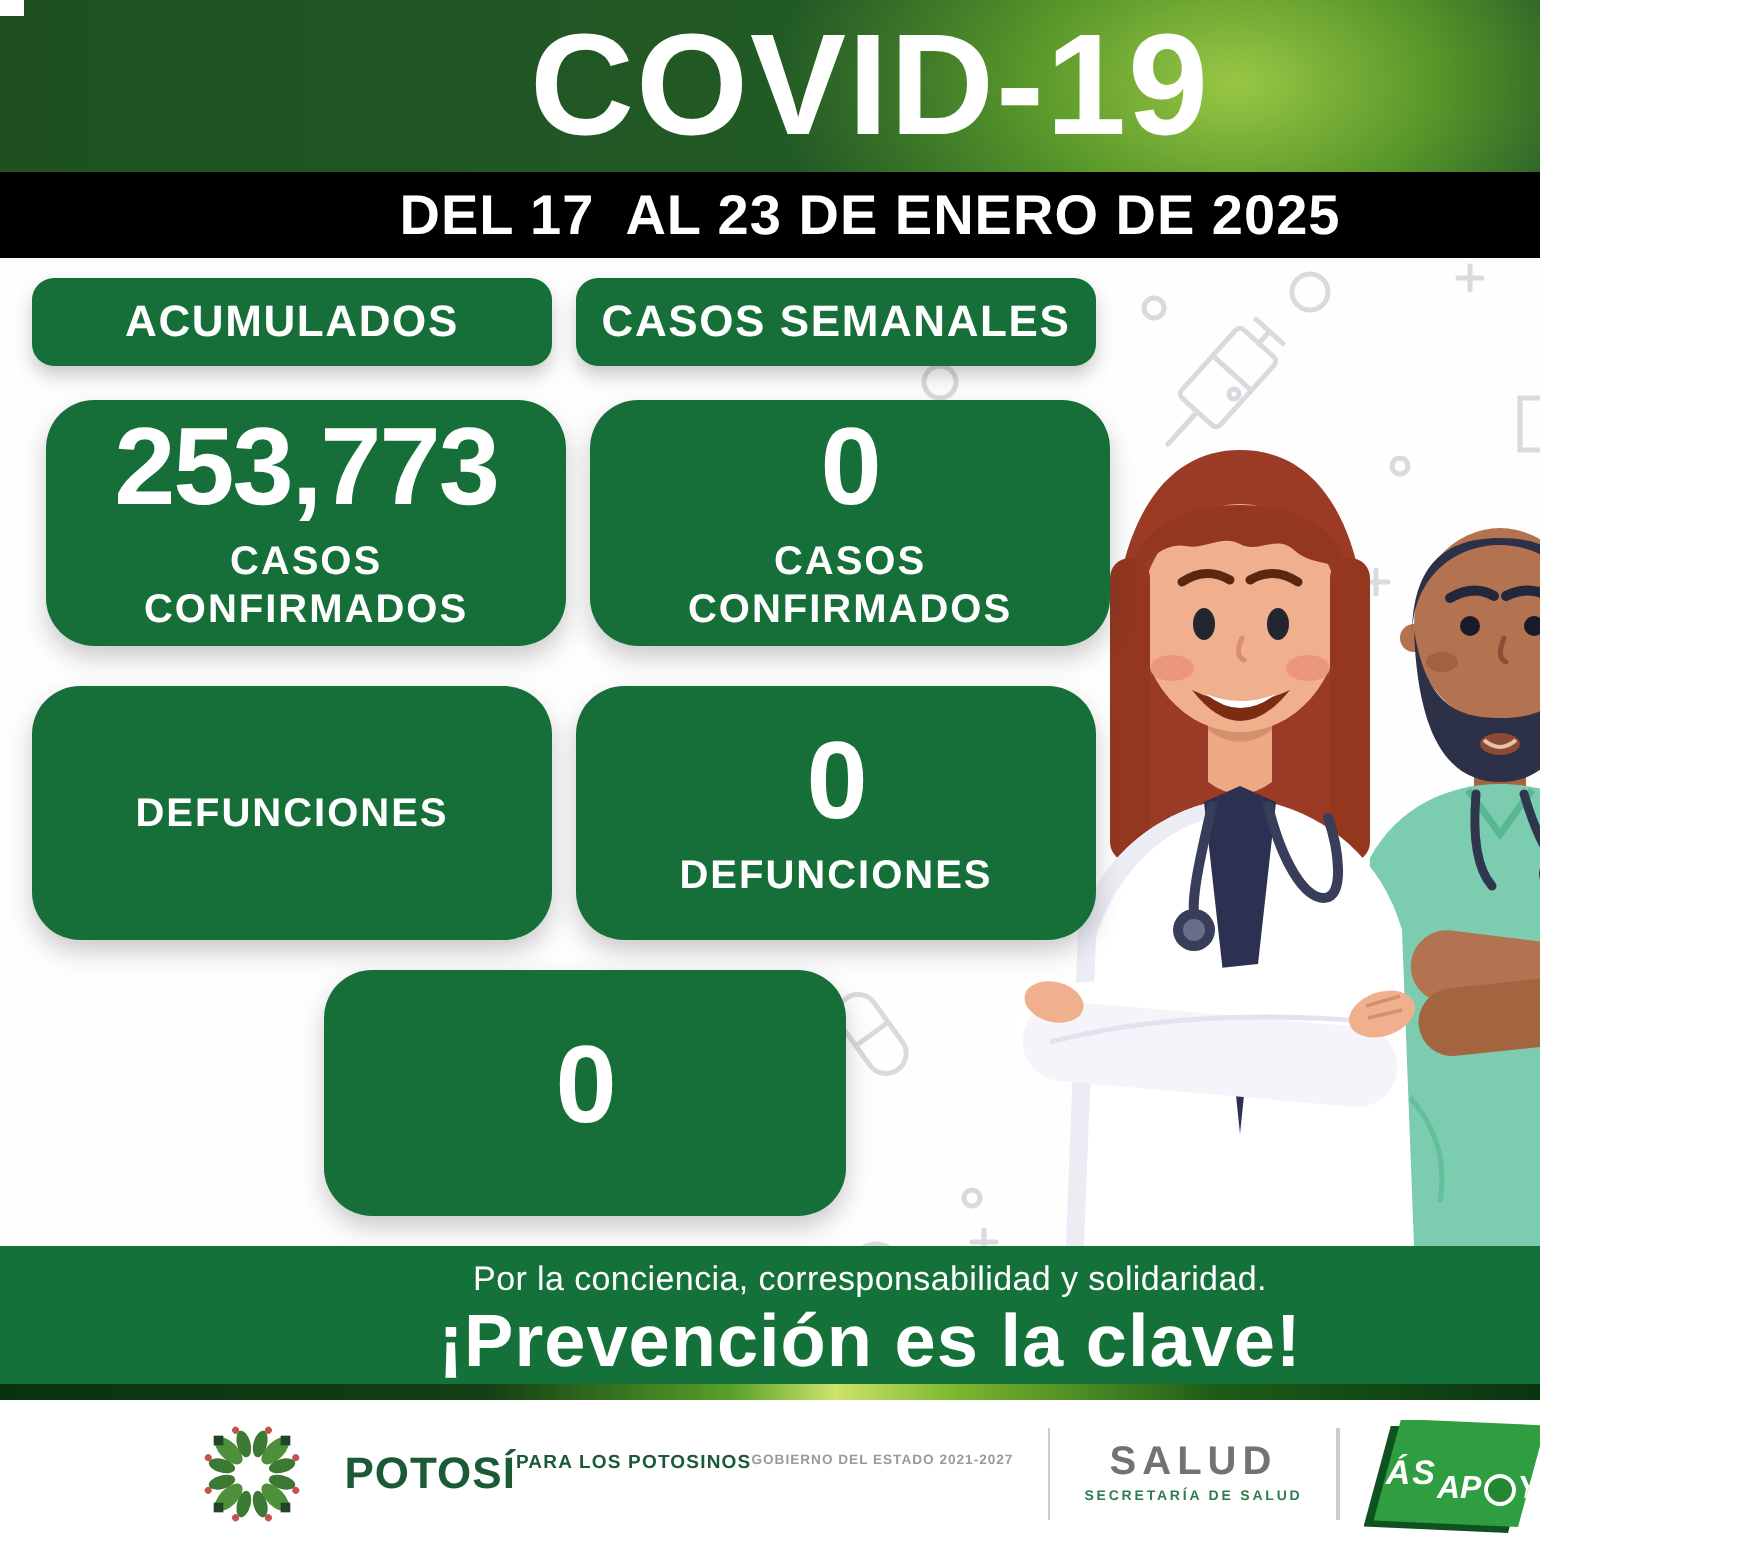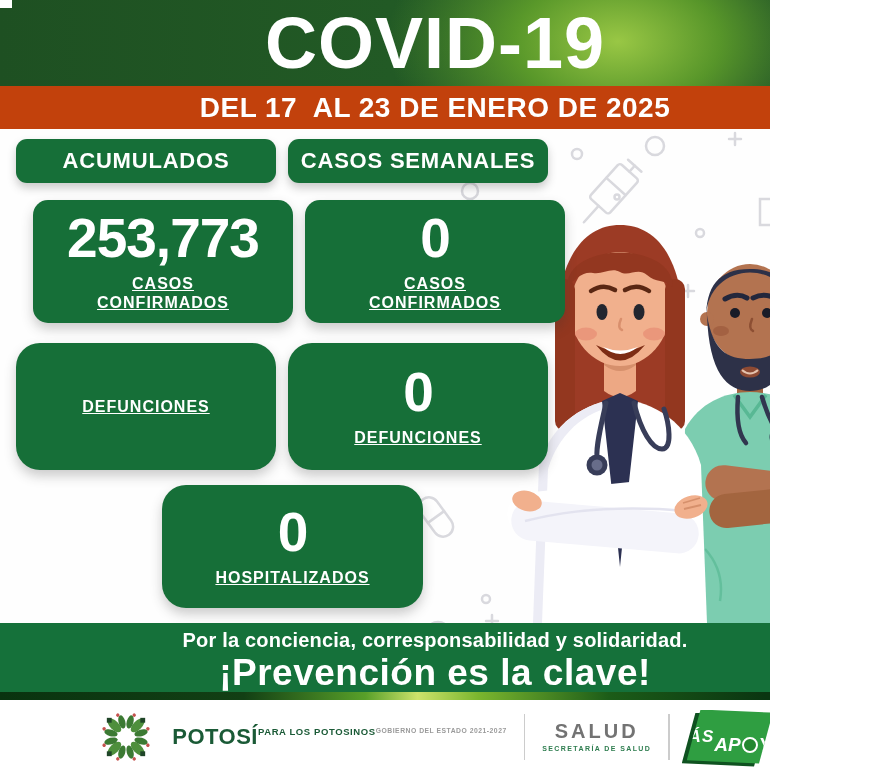--- a/index.html
+++ b/index.html
@@ -14,21 +14,21 @@
       radial-gradient(ellipse 320px 200px at 71% 48%, rgba(160,206,70,.95) 0%, rgba(100,165,42,.85) 32%, rgba(40,110,35,0) 72%),
       linear-gradient(90deg,#1e5022 0%,#225a25 45%,#17492a 68%,#0d3b27 84%,#0c3a26 100%);
     display:flex;align-items:center;justify-content:center;
   }
   .main-title{
     margin:0;color:#ffffff;font-size:72px;font-weight:bold;letter-spacing:1px;line-height:86px;
   }
   .corner-artifact{position:absolute;left:0;top:0;width:12px;height:8px;background:#ffffff;}
   
   .date-band{
-    position:absolute;left:0;top:86px;width:870px;height:43px;background:#c2410c;
+    position:absolute;left:0;top:86px;width:870px;height:43px;background:#000000;
     display:flex;align-items:center;justify-content:center;
   }
   .date-band span{color:#fff;font-size:28px;font-weight:bold;letter-spacing:.5px;white-space:pre;}
   
   .content{position:absolute;left:0;top:129px;width:870px;height:494px;background:#fefefe;overflow:hidden;padding-left:44px;}
   .bg-doodles{position:absolute;left:0;top:0;}
   .illustration{position:absolute;left:455px;top:0;}
   .edge-strip{position:absolute;right:0;top:0;width:9px;height:494px;background:#ededf1;border-left:1px solid #dcdce2;}
   .pill-header{
     position:absolute;height:44px;background:#166f38;border-radius:11px;
@@ -36,34 +36,34 @@
     font-size:22px;font-weight:bold;letter-spacing:.8px;
     box-shadow:0 5px 9px rgba(50,50,50,.25);
   }
   .stat-card{
     position:absolute;background:#166f38;border-radius:24px;color:#fff;
     display:flex;flex-direction:column;align-items:center;justify-content:center;
     box-shadow:0 6px 12px rgba(50,50,50,.25);text-align:center;
   }
   .stat-value{font-size:55px;font-weight:bold;line-height:1;letter-spacing:-1px;margin-bottom:8px;}
   .stat-value.small{font-size:48px;}
-  .stat-label{font-size:16px;font-weight:bold;letter-spacing:1px;line-height:1.2;text-decoration:underline;}
+  .stat-label{font-size:20px;font-weight:bold;letter-spacing:1px;line-height:1.2;}
   .col-left{left:16px;width:260px;}
   .col-mid{left:288px;width:260px;}
   .pos-header{top:10px;left:0;width:100%;}
-  .pos-card1{top:71px;left:17px;width:100%;height:123px;border-radius:15px;}
+  .pos-card1{top:71px;left:7px;width:100%;height:123px;}
   .pos-card2{top:214px;left:0;width:100%;height:127px;}
   .col{position:absolute;top:0;height:494px;}
   .hospital-card{left:162px;top:356px;width:261px;height:123px;}
   
   .message-band{
     position:absolute;left:0;top:623px;width:870px;height:77px;background:#15713a;
     display:flex;flex-direction:column;align-items:center;justify-content:center;color:#fff;
   }
-  .band-line1{font-size:20px;font-weight:bold;letter-spacing:.2px;line-height:1.2;}
+  .band-line1{font-size:17px;font-weight:normal;letter-spacing:.2px;line-height:1.2;}
   .band-line2{font-size:37px;font-weight:bold;letter-spacing:.5px;line-height:1.15;}
   .band-stripe{
     position:absolute;left:0;bottom:0;width:100%;height:8px;
     background:linear-gradient(90deg,#09330f 0%,#123f14 28%,#58a029 42%,#cde36b 48%,#7ab62e 55%,#1c5c18 70%,#0a3511 88%,#09330f 100%);
   }
   
   .footer{
     position:absolute;left:0;top:700px;width:870px;height:73px;background:#ffffff;
     display:flex;align-items:center;justify-content:center;gap:17px;
   }
@@ -76,21 +76,21 @@
   .salud-tagline{color:#2e7d4f;font-size:7px;font-weight:bold;letter-spacing:1.4px;margin-top:3px;}
   .logo-divider{width:1.5px;height:46px;background:#cccccc;}
   .ma-logo{position:relative;width:86px;height:54px;}
   .ma-back{position:absolute;inset:0;background:#0f5220;clip-path:polygon(16% 0,100% 6%,84% 100%,0 94%);transform:translate(-5px,3px);}
   .ma-front{
     position:absolute;inset:0;background:#2f9e41;clip-path:polygon(16% 0,100% 6%,84% 100%,0 94%);
     display:flex;flex-direction:row;align-items:center;justify-content:center;color:#fff;
     font-weight:bold;font-style:italic;line-height:1;
   }
   .ma-l1{font-size:17px;letter-spacing:1px;}
-  .ma-l2{font-size:19px;display:flex;align-items:center;margin-top:16px;}
+  .ma-l2{font-size:16px;display:flex;margin-top:16px;}
   .ma-dot{width:12px;height:12px;border-radius:50%;background:#23872f;border:2.5px solid #fff;display:inline-block;margin:0 1px;}
 </style>
 </head>
 <body>
 
 <div class="poster">
 
   <header class="top-banner">
     <h1 class="main-title">COVID-19</h1>
     <div class="corner-artifact"></div>
@@ -230,21 +230,20 @@
         <div class="stat-label">CONFIRMADOS</div>
       </div>
       <div class="stat-card pos-card2">
         <div class="stat-value">0</div>
         <div class="stat-label">DEFUNCIONES</div>
       </div>
     </div>
 
     <div class="stat-card hospital-card">
       <div class="stat-value">0</div>
-      <div class="stat-label">HOSPITALIZADOS</div>
     </div>
   </main>
 
   <div class="message-band">
     <div class="band-line1">Por la conciencia, corresponsabilidad y solidaridad.</div>
     <div class="band-line2">¡Prevención es la clave!</div>
     <div class="band-stripe"></div>
   </div>
 
   <footer class="footer">

